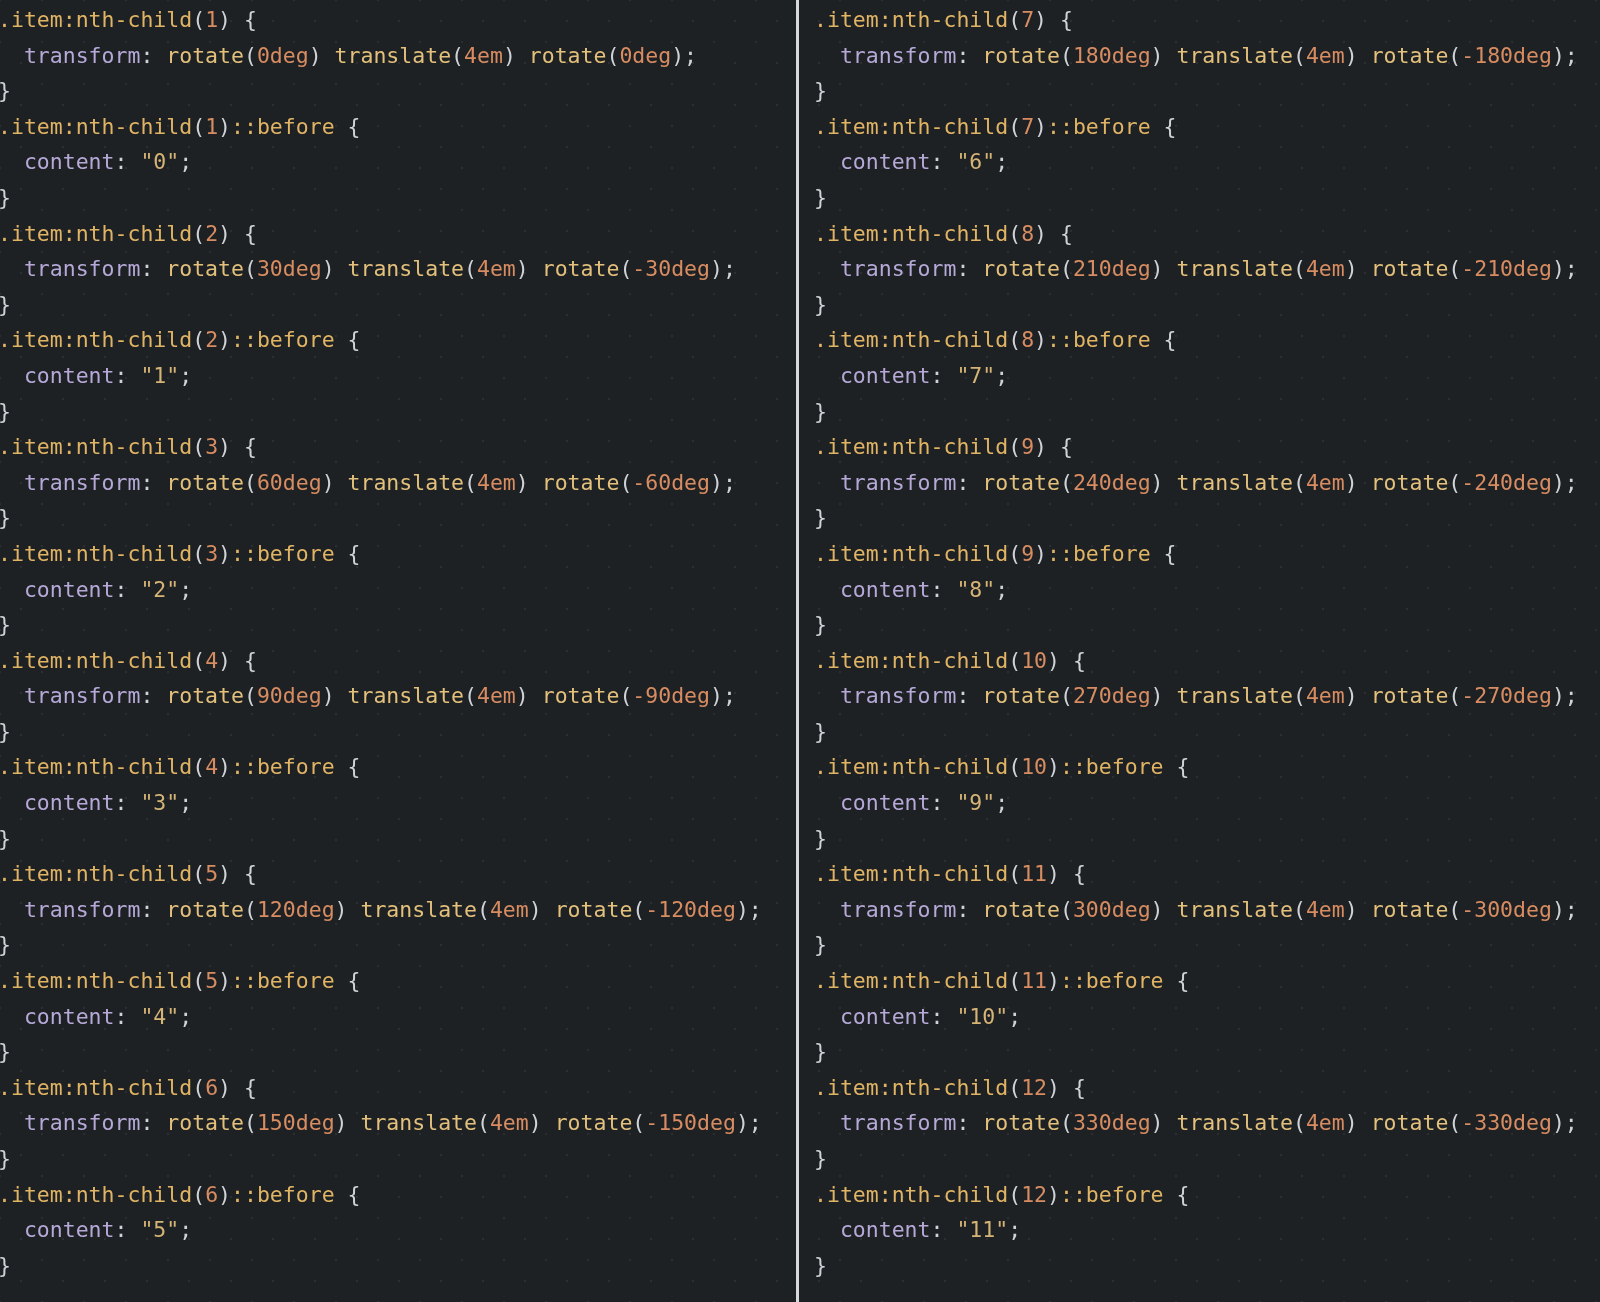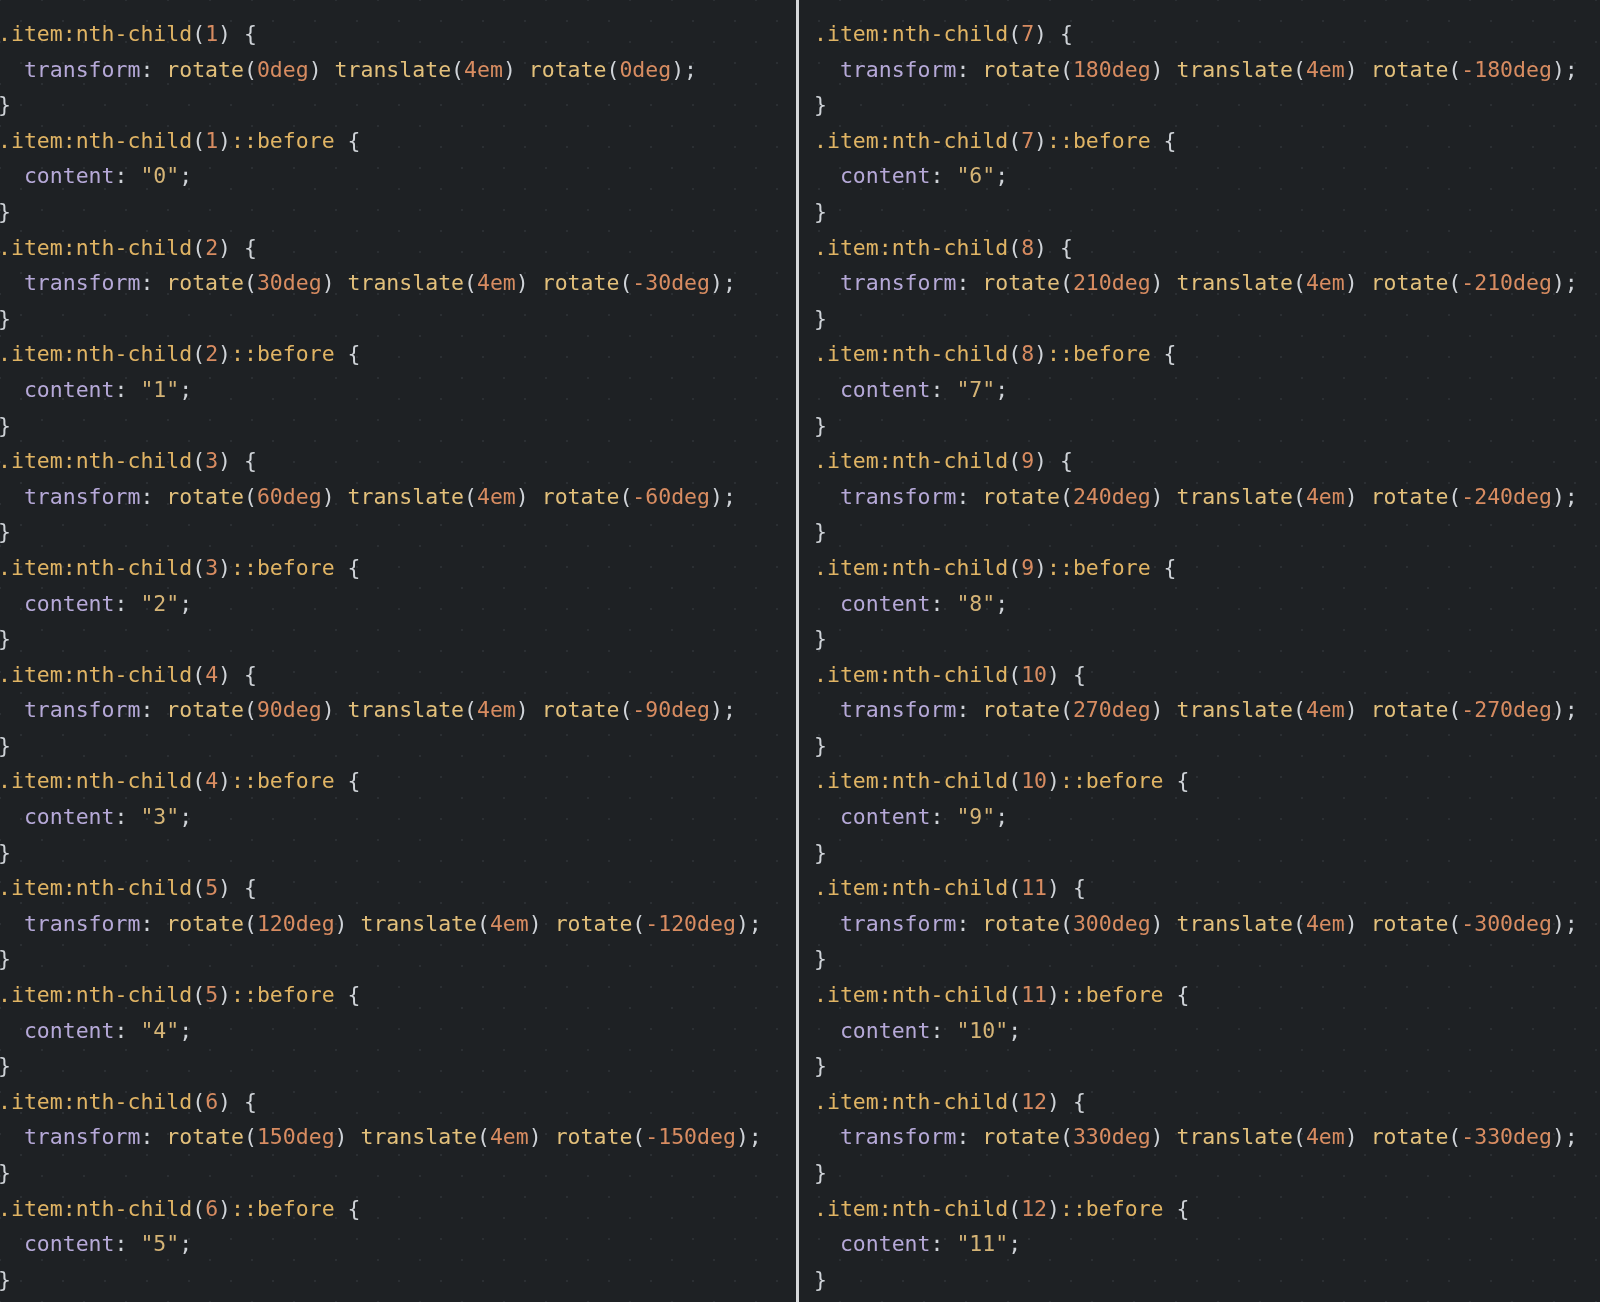--- a/index.html
+++ b/index.html
@@ -26,21 +26,21 @@
     background-position: 0 0, 21px 21px;
     display: flex;
     box-sizing: border-box;
   }
 
   .code-column {
     position: relative;
     height: 1302px;
     overflow: hidden;
     box-sizing: border-box;
-    padding-top: 16px;
+    padding-top: 2px;
   }
   #column-left  { width: 796px; }
   #column-right { width: 804px; padding-left: 18px; }
 
   #column-divider {
     position: absolute;
     left: 796px;
     top: 0;
     width: 3px;
     height: 1302px;

